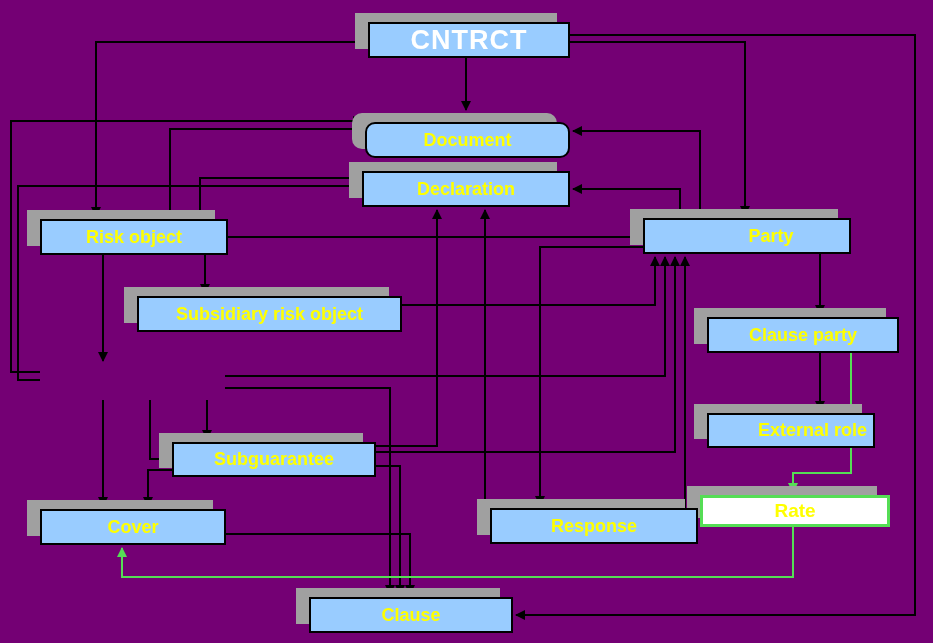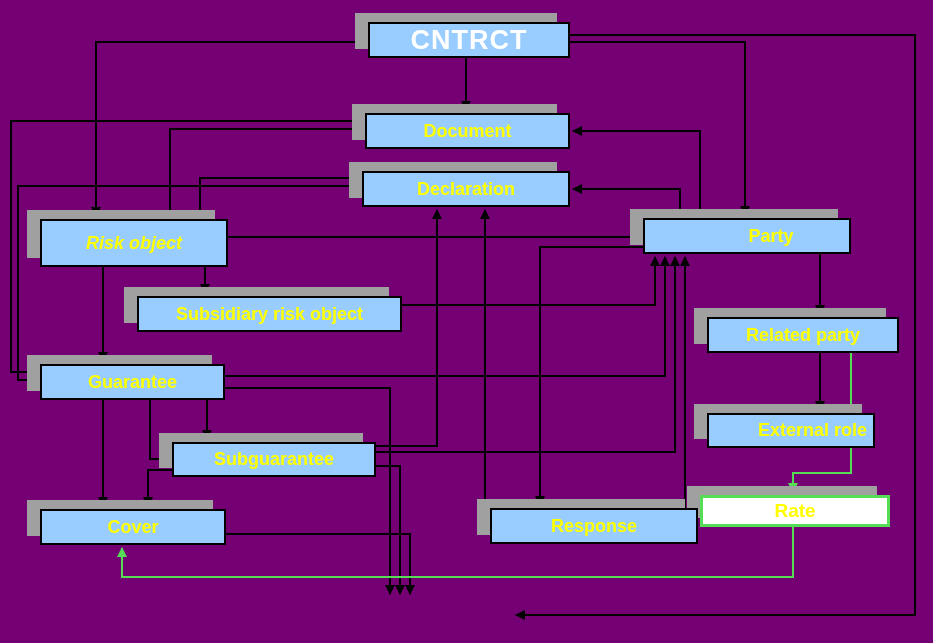--- a/index.html
+++ b/index.html
@@ -82,49 +82,49 @@
       <polyline points="226,534 410,534 410,594" fill="none" stroke="#000000" stroke-width="2" marker-end="url(#arrow-black)"></polyline>
       <polyline points="820,254 820,314" fill="none" stroke="#000000" stroke-width="2" marker-end="url(#arrow-black)"></polyline>
       <polyline points="820,353 820,410" fill="none" stroke="#000000" stroke-width="2" marker-end="url(#arrow-black)"></polyline>
       <polyline points="851,353 851,473 793,473 793,492" fill="none" stroke="#55DD55" stroke-width="2" marker-end="url(#arrow-green)"></polyline>
       <polyline points="793,527 793,577 122,577 122,548" fill="none" stroke="#55DD55" stroke-width="2" marker-end="url(#arrow-green)"></polyline>
     </svg>
 
 <div class="node title" style="left: 368px; top: 22px; width: 202px; height: 36px;">
       <span>CNTRCT</span>
     </div>
-    <div class="node" style="left: 365px; top: 113px; width: 205px; height: 36px;">
+    <div class="node" style="left: 365px; top: 122px; width: 205px; height: 36px; border-radius: 10px;">
       <span>Document</span>
     </div>
     <div class="node" style="left: 362px; top: 171px; width: 208px; height: 36px;">
       <span>Declaration</span>
     </div>
-    <div class="node" style="left: 40px; top: 219px; width: 188px; height: 48px; font-style: italic;">
+    <div class="node" style="left: 40px; top: 219px; width: 188px; height: 36px;">
       <span>Risk object</span>
     </div>
     <div class="node" style="left: 643px; top: 218px; width: 208px; height: 36px; padding-left: 48px;">
       <span>Party</span>
     </div>
     <div class="node" style="left: 137px; top: 296px; width: 265px; height: 36px;">
       <span>Subsidiary risk object</span>
     </div>
     <div class="node" style="left: 707px; top: 317px; width: 192px; height: 36px;">
-      <span>Related party</span>
-    </div>
-    <div class="node" style="left: 40px; top: 364px; width: 185px; height: 36px;">
-      <span>Guarantee</span>
+      <span>Clause party</span>
     </div>
     <div class="node" style="left: 707px; top: 413px; width: 168px; height: 35px; padding-left: 43px;">
       <span>External role</span>
     </div>
     <div class="node" style="left: 172px; top: 442px; width: 204px; height: 35px;">
       <span>Subguarantee</span>
     </div>
     <div class="node highlight" style="left: 700px; top: 495px; width: 190px; height: 32px;">
       <span>Rate</span>
     </div>
     <div class="node" style="left: 40px; top: 509px; width: 186px; height: 36px;">
       <span>Cover</span>
     </div>
     <div class="node" style="left: 458px; top: 508px; width: 208px; height: 36px; margin-left: 32px;">
       <span>Response</span>
     </div>
+    <div class="node" style="left: 309px; top: 597px; width: 204px; height: 36px;">
+      <span>Clause</span>
+    </div>
   </div>
 
 </body></html>

